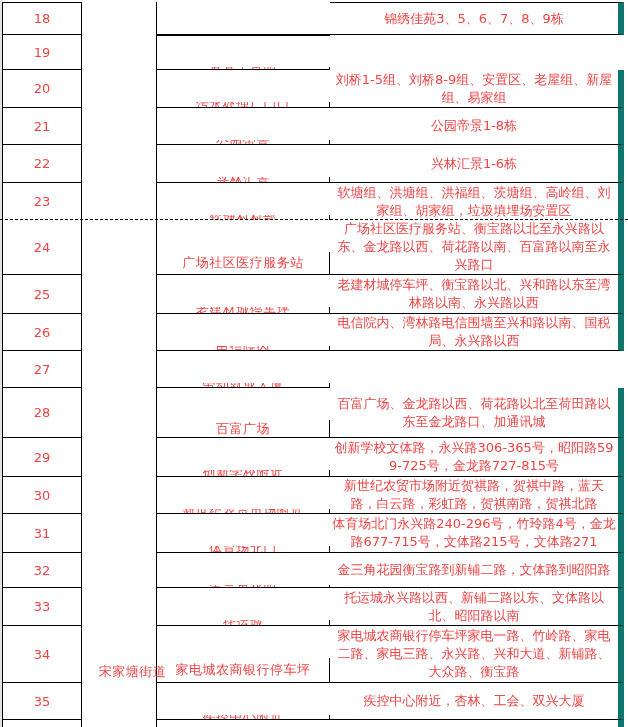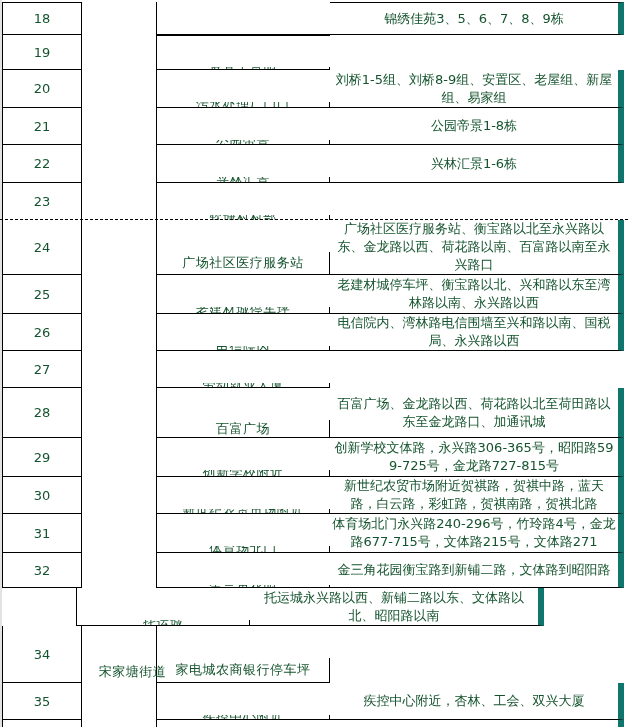--- a/index.html
+++ b/index.html
@@ -1,18 +1,18 @@
 <!DOCTYPE html>
 <html><head>
 <meta charset="utf-8">
 <style>
   html,body{margin:0;padding:0;background:#ffffff;}
   #root{
     position:relative;width:628px;height:727px;background:#ffffff;overflow:hidden;
-    font-family:"DejaVu Sans",sans-serif;color:#14532d;
+    font-family:"DejaVu Sans",sans-serif;color:#ef4444;
   }
   .left-edge{position:absolute;left:0;top:0;width:2px;height:727px;background:#e2e2e2;}
   .tbl{position:absolute;left:2px;top:2px;width:622px;}
   .row{display:flex;}
   .row>div{box-sizing:border-box;}
   .c1{
     width:80px;border-left:1px solid #000;border-right:1px solid #000;border-bottom:1px solid #000;
     display:flex;align-items:center;justify-content:center;font-size:13px;
   }
   .c2{width:75px;border-right:1px solid #000;}
@@ -75,20 +75,21 @@
       <div class="c1">22</div>
       <div class="c2"></div>
       <div class="c3">兴林汇景</div>
       <div class="c4">兴林汇景1-6栋</div>
     </div>
 
     <div class="row no-bottom" style="height:37px">
       <div class="c1">23</div>
       <div class="c2"></div>
       <div class="c3">软塘村村部</div>
+      <div class="c4">软塘组、洪塘组、洪福组、茨塘组、高岭组、刘家组、胡家组，垃圾填埋场安置区</div>
     </div>
 
     <div class="row" style="height:55px">
       <div class="c1">24</div>
       <div class="c2"></div>
       <div class="c3">广场社区医疗服务站</div>
       <div class="c4">广场社区医疗服务站、衡宝路以北至永兴路以东、金龙路以西、荷花路以南、百富路以南至永兴路口</div>
     </div>
 
     <div class="row" style="height:39px">
@@ -140,29 +141,31 @@
     </div>
 
     <div class="row" style="height:35px">
       <div class="c1">32</div>
       <div class="c2"></div>
       <div class="c3">金三角花园</div>
       <div class="c4">金三角花园衡宝路到新铺二路，文体路到昭阳路</div>
     </div>
 
     <div class="row" style="height:38px">
+      <div class="c1">33</div>
       <div class="c2"></div>
       <div class="c3">托运城</div>
       <div class="c4">托运城永兴路以西、新铺二路以东、文体路以北、昭阳路以南</div>
     </div>
 
     <div class="row" style="height:57px">
       <div class="c1">34</div>
       <div class="c2"></div>
       <div class="c3">家电城农商银行停车坪</div>
+      <div class="c4">家电城农商银行停车坪家电一路、竹岭路、家电二路、家电三路、永兴路、兴和大道、新铺路、大众路、衡宝路</div>
     </div>
 
     <div class="row" style="height:37px">
       <div class="c1">35</div>
       <div class="c2"></div>
       <div class="c3">疾控中心附近</div>
       <div class="c4">疾控中心附近，杏林、工会、双兴大厦</div>
     </div>
 
     <div class="row partial" style="height:7px">

